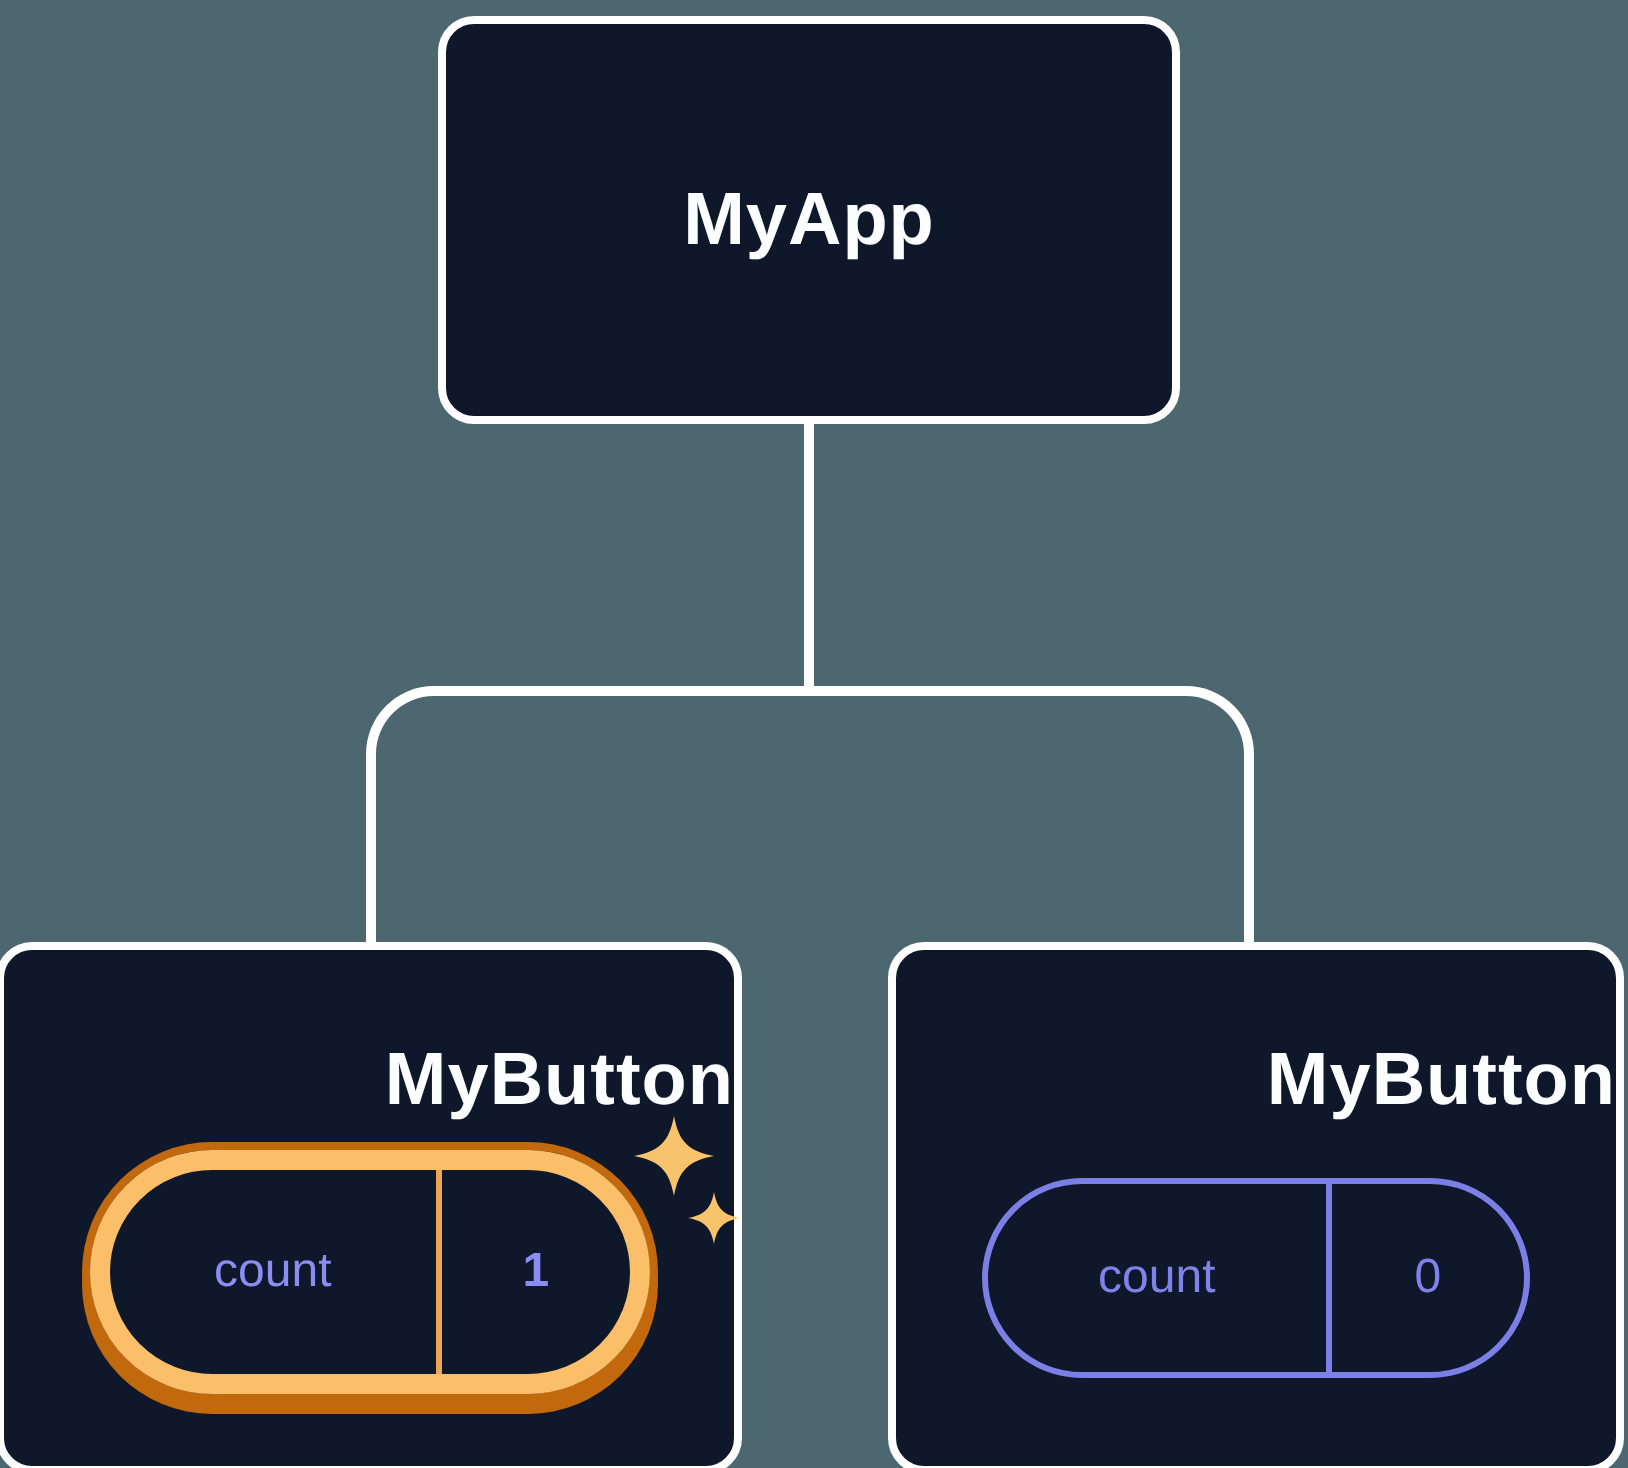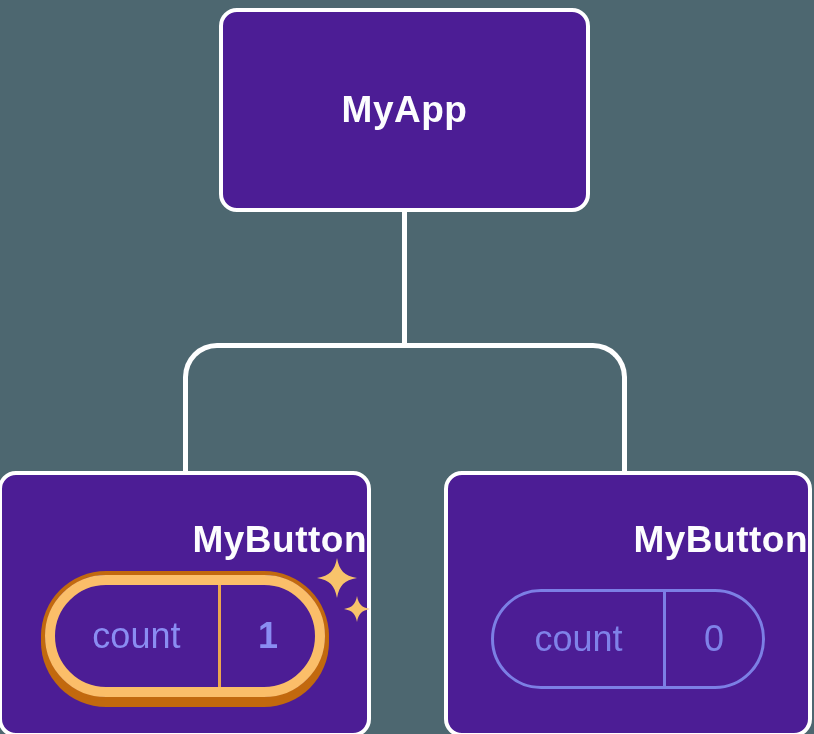--- a/index.html
+++ b/index.html
@@ -16,40 +16,40 @@
   .bracket{
     position:absolute;left:183px;top:343px;width:444px;height:132px;
     box-sizing:border-box;
     border:5px solid #FFFFFF;border-bottom:none;
     border-radius:34px 34px 0 0;
     z-index:1;
   }
   
   .node{
     position:absolute;box-sizing:border-box;
-    background:#4c1d95;border:4px solid #FFFFFF;border-radius:18px;
+    background:#0f172a;border:4px solid #FFFFFF;border-radius:18px;
     z-index:2;
   }
   .node-root{
     left:219px;top:8px;width:371px;height:204px;
     display:flex;align-items:center;justify-content:center;
   }
   .node-child-left{left:-2px;top:471px;width:373px;height:266px;}
   .node-child-right{left:444px;top:471px;width:368px;height:266px;}
   .node-title{
     color:#FCFDFE;font-weight:bold;font-size:37px;letter-spacing:0.5px;
   }
   .child-title{
     position:absolute;left:0;right:0;top:44px;text-align:right;
   }
   
   .pill{
     position:absolute;left:50%;transform:translateX(-50%);
     display:flex;align-items:stretch;box-sizing:border-box;
-    font-size:36px;
+    font-size:24px;
   }
   .seg{display:flex;align-items:center;justify-content:center;}
   .seg-name{flex:0 0 63%;}
   .seg-value{flex:1;}
   .pill-plain{
     top:114px;width:274px;height:100px;
     border:3px solid #7C7FE5;border-radius:60px;
     color:#7F82E8;
   }
   .pill-plain .divider{width:3px;background:#7C7FE5;}

